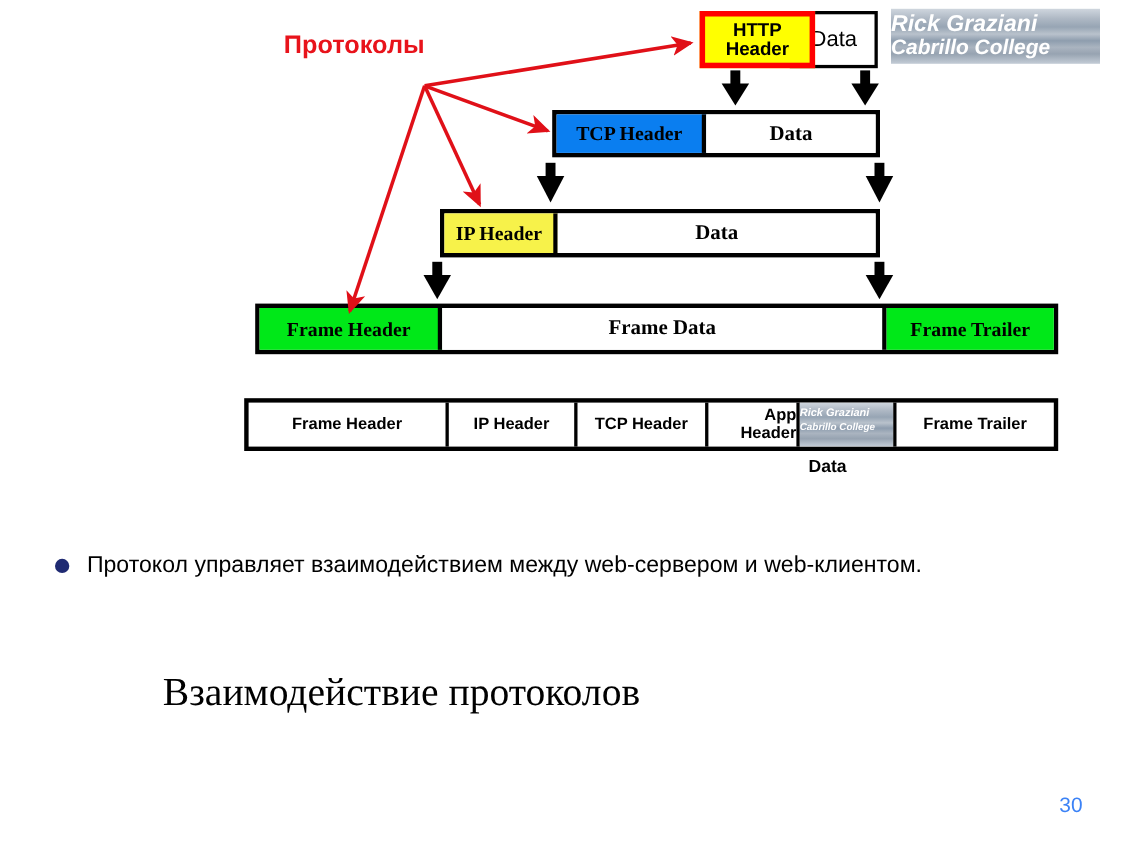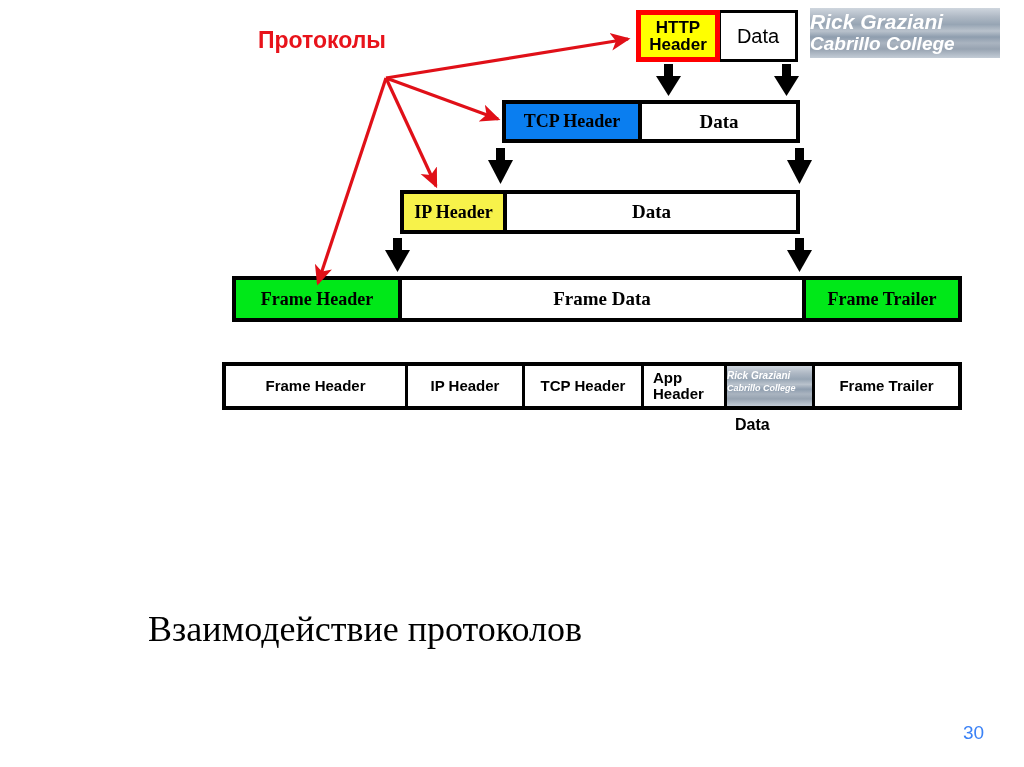--- a/index.html
+++ b/index.html
@@ -196,21 +196,21 @@
     pointer-events: none;
   }
 </style>
 </head>
 <body>
 
 <div id="slide">
 
   <div class="red-title" style="left:258px; top:27px;">Протоколы</div>
 
-  <div class="http-header" style="left:636px; top:10px; width:84px; height:52px; font-size:17px;">
+  <div class="http-header" style="left:636px; top:10px; width:105px; height:52px; font-size:17px;">
     <span>HTTP</span>
     <span>Header</span>
   </div>
   <div class="http-data" style="left:718px; top:10px; width:80px; height:52px; font-size:20px;">
     <span>Data</span>
   </div>
 
   <div class="watermark" style="left:810px; top:8px; width:190px; height:50px;">
     <div class="wm-line" style="top:2px; right:0; padding-right:8px; font-size:21px;">Rick Graziani</div>
     <div class="wm-line" style="top:25px; right:0; padding-right:4px; font-size:19px;">Cabrillo College</div>
@@ -229,21 +229,21 @@
   <div class="pdu" style="left:232px; top:276px; width:730px; height:46px;">
     <div class="cell fill-green divider-r" style="flex:0 0 166px; font-size:18px;">Frame Header</div>
     <div class="cell fill-white divider-r" style="flex:1 1 auto; font-size:19px;">Frame Data</div>
     <div class="cell fill-green" style="flex:0 0 152px; font-size:18px;">Frame Trailer</div>
   </div>
 
   <div class="summary" style="left:222px; top:362px; width:740px; height:48px;">
     <div class="scell" style="flex:0 0 182px;">Frame Header</div>
     <div class="scell" style="flex:0 0 117px;">IP Header</div>
     <div class="scell" style="flex:0 0 119px;">TCP Header</div>
-    <div class="scell" style="flex:0 0 83px; align-items:flex-start; padding-left:9px;">
+    <div class="scell" style="flex:0 0 83px; align-items:flex-end; padding-left:9px;">
       <span>App</span>
       <span>Header</span>
     </div>
     <div class="scell wm" style="flex:0 0 88px;">
       <div class="watermark" style="position:relative; width:100%; height:100%;">
         <div class="wm-line" style="top:5px; right:0; padding-right:4px; font-size:10px;">Rick Graziani</div>
         <div class="wm-line" style="top:18px; right:0; padding-right:2px; font-size:9px;">Cabrillo College</div>
       </div>
     </div>
     <div class="scell" style="flex:1 1 auto;">Frame Trailer</div>
@@ -287,18 +287,22 @@
         <path d="M385,250 L410,250 L397.5,272 z"></path>
       </g>
       <g>
         <rect x="795" y="238" width="9" height="18"></rect>
         <path d="M787,250 L812,250 L799.5,272 z"></path>
       </g>
     </g>
   </svg>
 
 
+  <div class="bullet-row" style="left:50px; top:500px; width:840px;">
+    <div class="bullet-dot"></div>
+    <div class="bullet-text">Протокол управляет взаимодействием между web-сервером и web-клиентом.</div>
+  </div>
 
   <div class="big-title" style="left:148px; top:608px;">Взаимодействие протоколов</div>
 
   <div class="page-num" style="left:963px; top:722px;">30</div>
 
 </div>
 
 </body></html>

